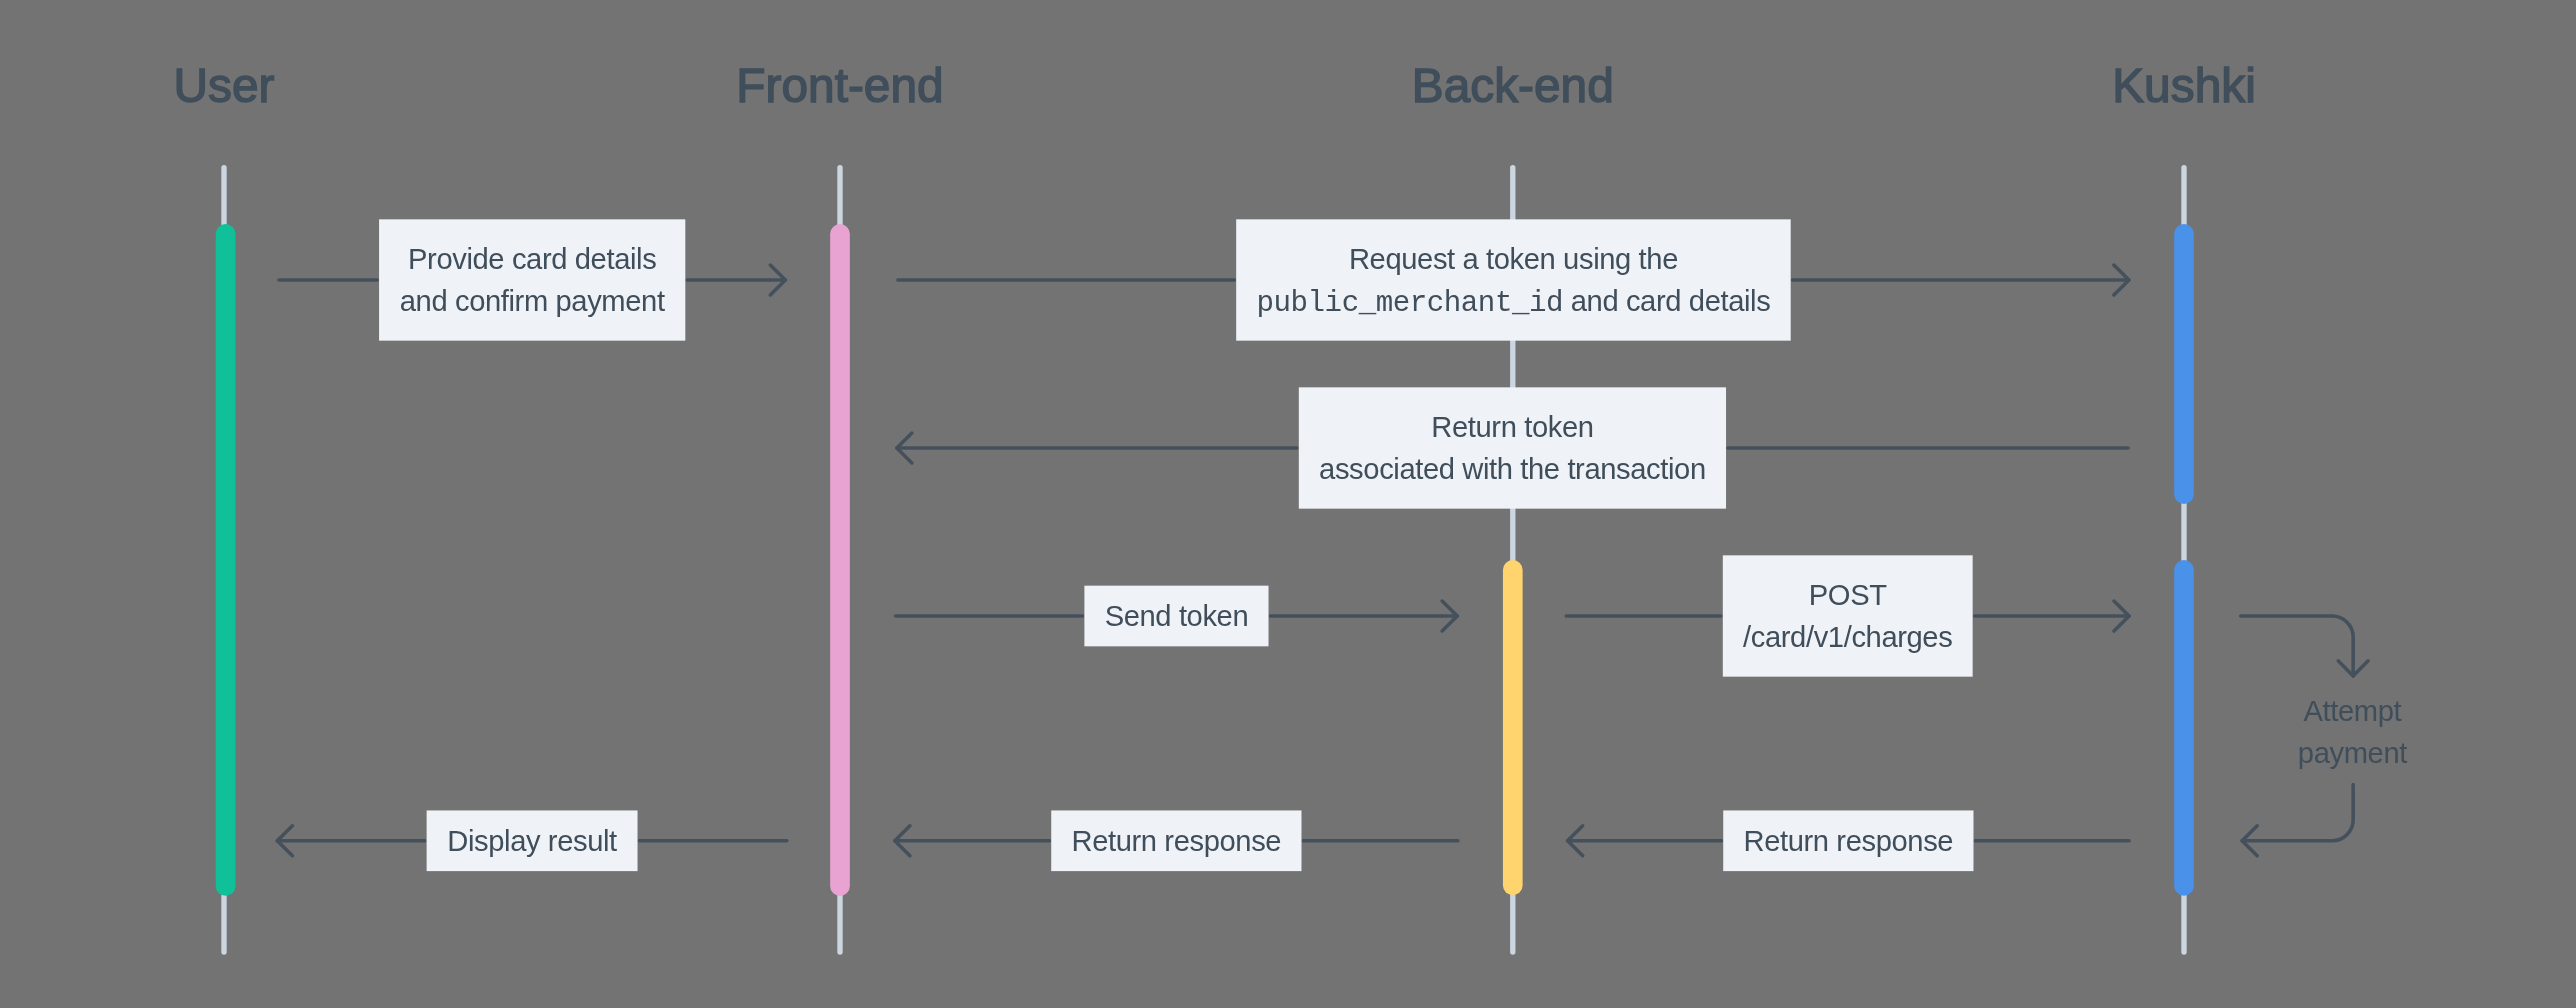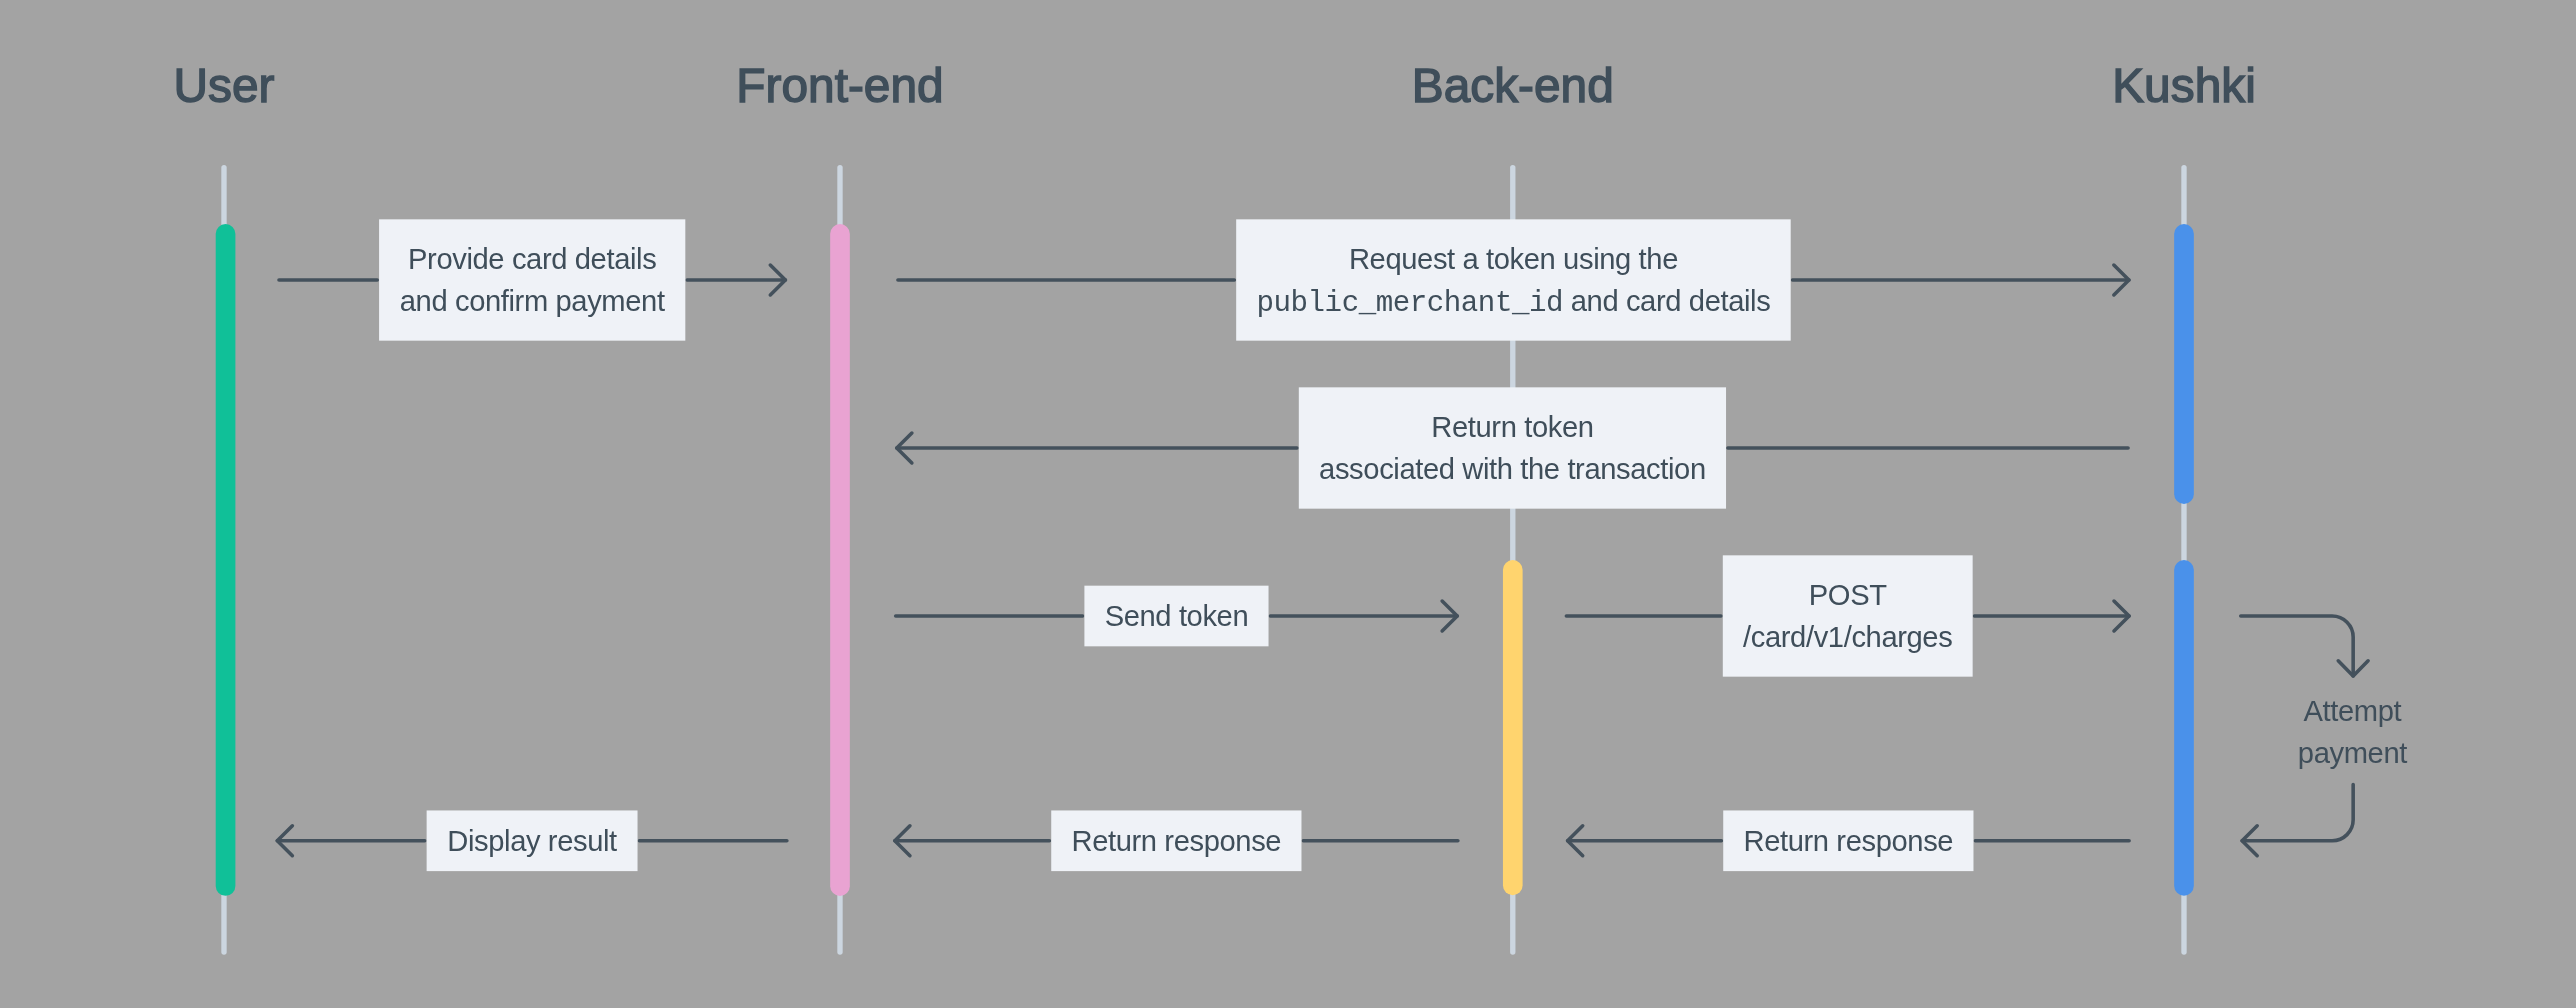--- a/index.html
+++ b/index.html
@@ -2,21 +2,21 @@
 <html style="font-size:12.4px"><head>
 <meta charset="utf-8">
 <title>Sequence Diagram</title>
 <style>
   html,body{margin:0;padding:0;}
   body{
     width:2576px;height:1008px;overflow:hidden;
     background:#eff2f7;
     font-family:"Liberation Sans", sans-serif;
   }
-  #stage{position:relative;width:2576px;height:1008px;background:#a3a3a3;}
+  #stage{position:relative;width:2576px;height:1008px;background:#737373;}
   svg#diagram{position:absolute;left:0;top:0;width:2576px;height:1008px;display:block;}
   .actor-title{font-size:61.5px;font-weight:400;fill:#3f4e5a;stroke:#3f4e5a;stroke-width:1.8px;paint-order:stroke;font-family:"Liberation Sans",sans-serif;letter-spacing:0px;}
   .msg-label{font-size:37.5px;fill:#3f4e5a;font-family:"Liberation Sans",sans-serif;letter-spacing:-0.5px;}
   .mono{font-family:"Liberation Mono","DejaVu Sans Mono",monospace;letter-spacing:-0.6px;}
 </style>
 </head>
 <body>
 
 <div id="stage">
   <svg id="diagram" viewBox="0 0 3312 1296">

